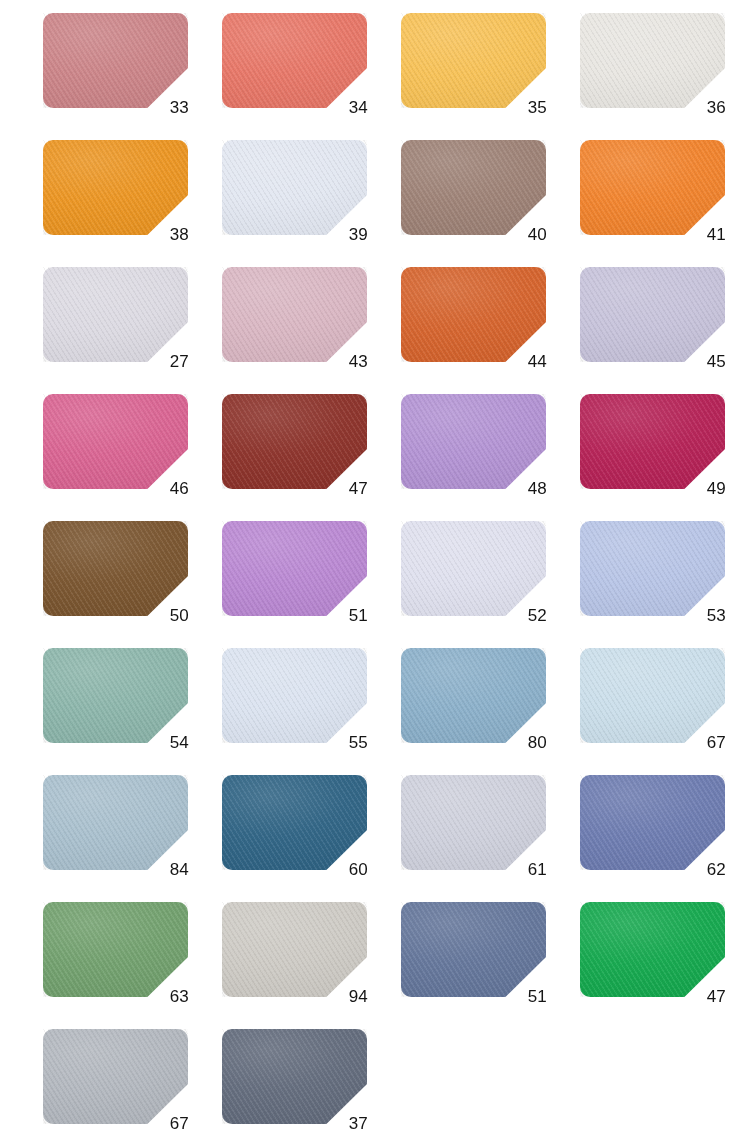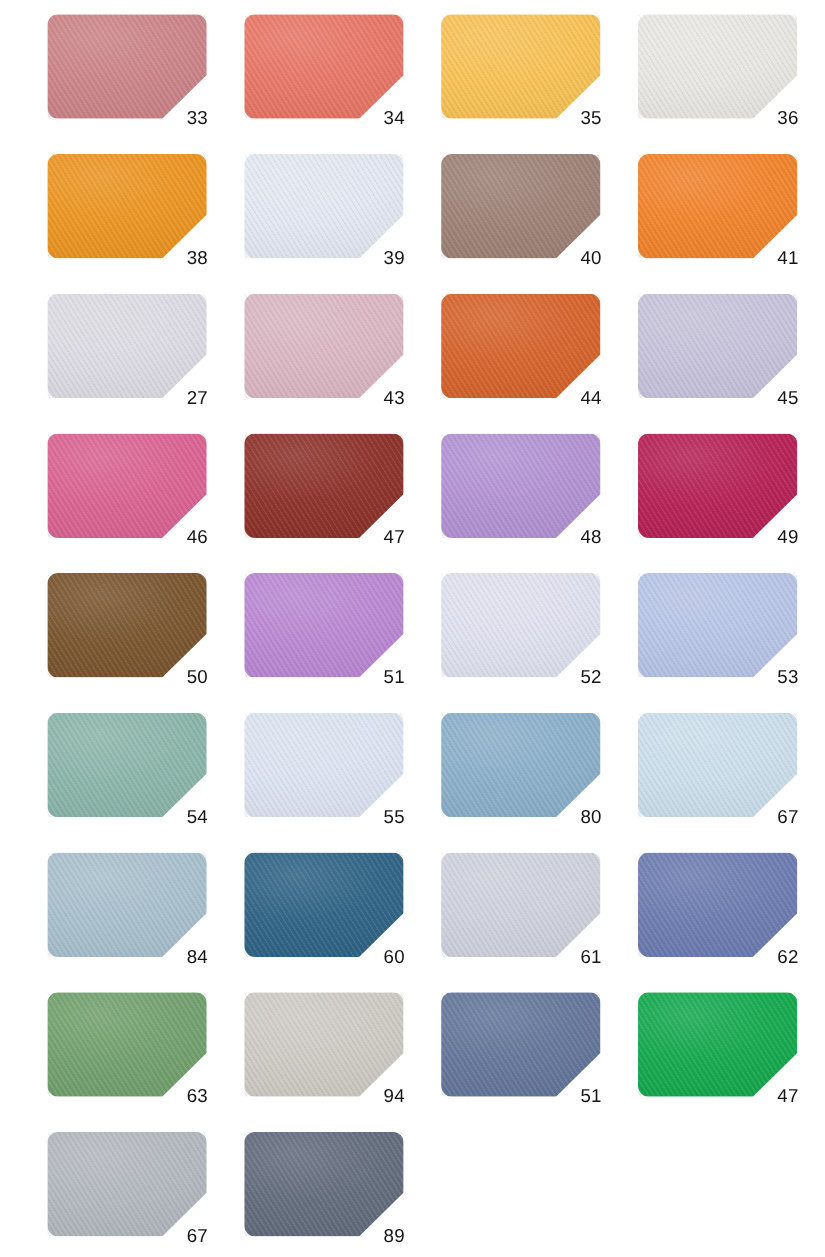--- a/index.html
+++ b/index.html
@@ -225,15 +225,15 @@
     <div class="swatch-cell">
       <div class="swatch-chip" style="background-color: rgb(19, 168, 77);"></div>
       <div class="swatch-number">47</div>
     </div>
     <div class="swatch-cell">
       <div class="swatch-chip" style="background-color: rgb(178, 183, 190);"></div>
       <div class="swatch-number">67</div>
     </div>
     <div class="swatch-cell">
       <div class="swatch-chip" style="background-color: rgb(98, 107, 124);"></div>
-      <div class="swatch-number">89</div>
+      <div class="swatch-number">37</div>
     </div>
   </div>
 
 </body></html>

